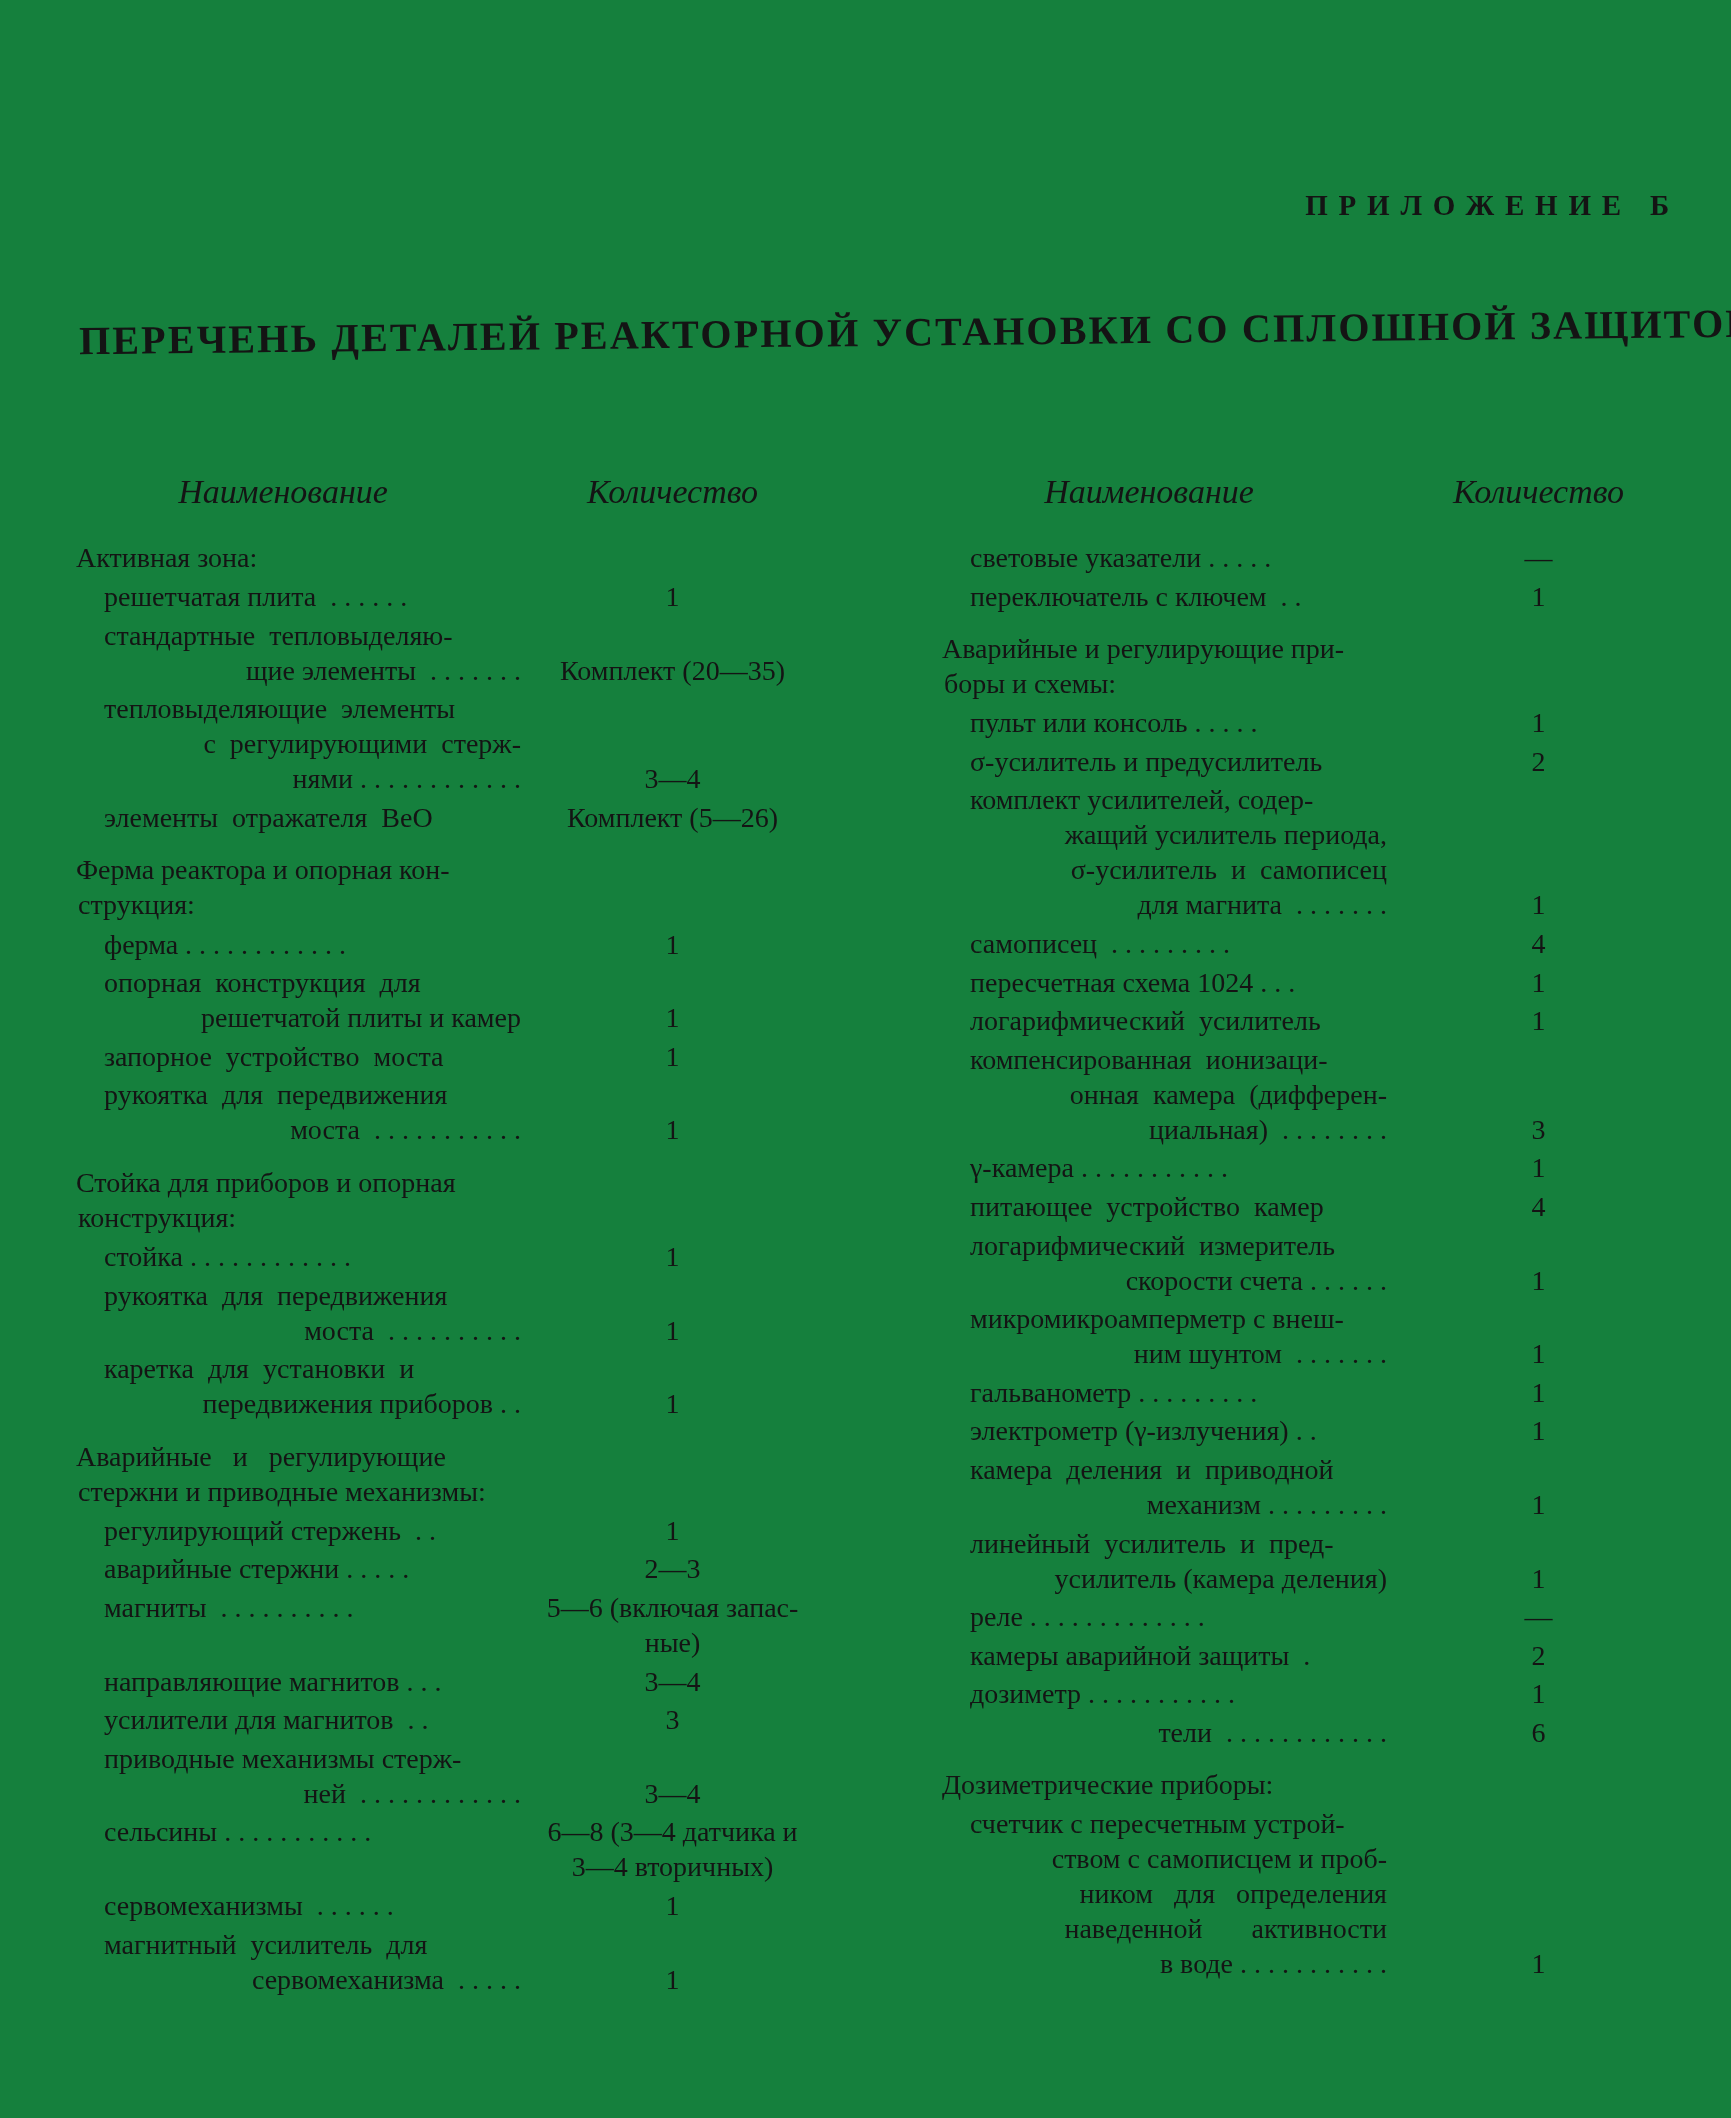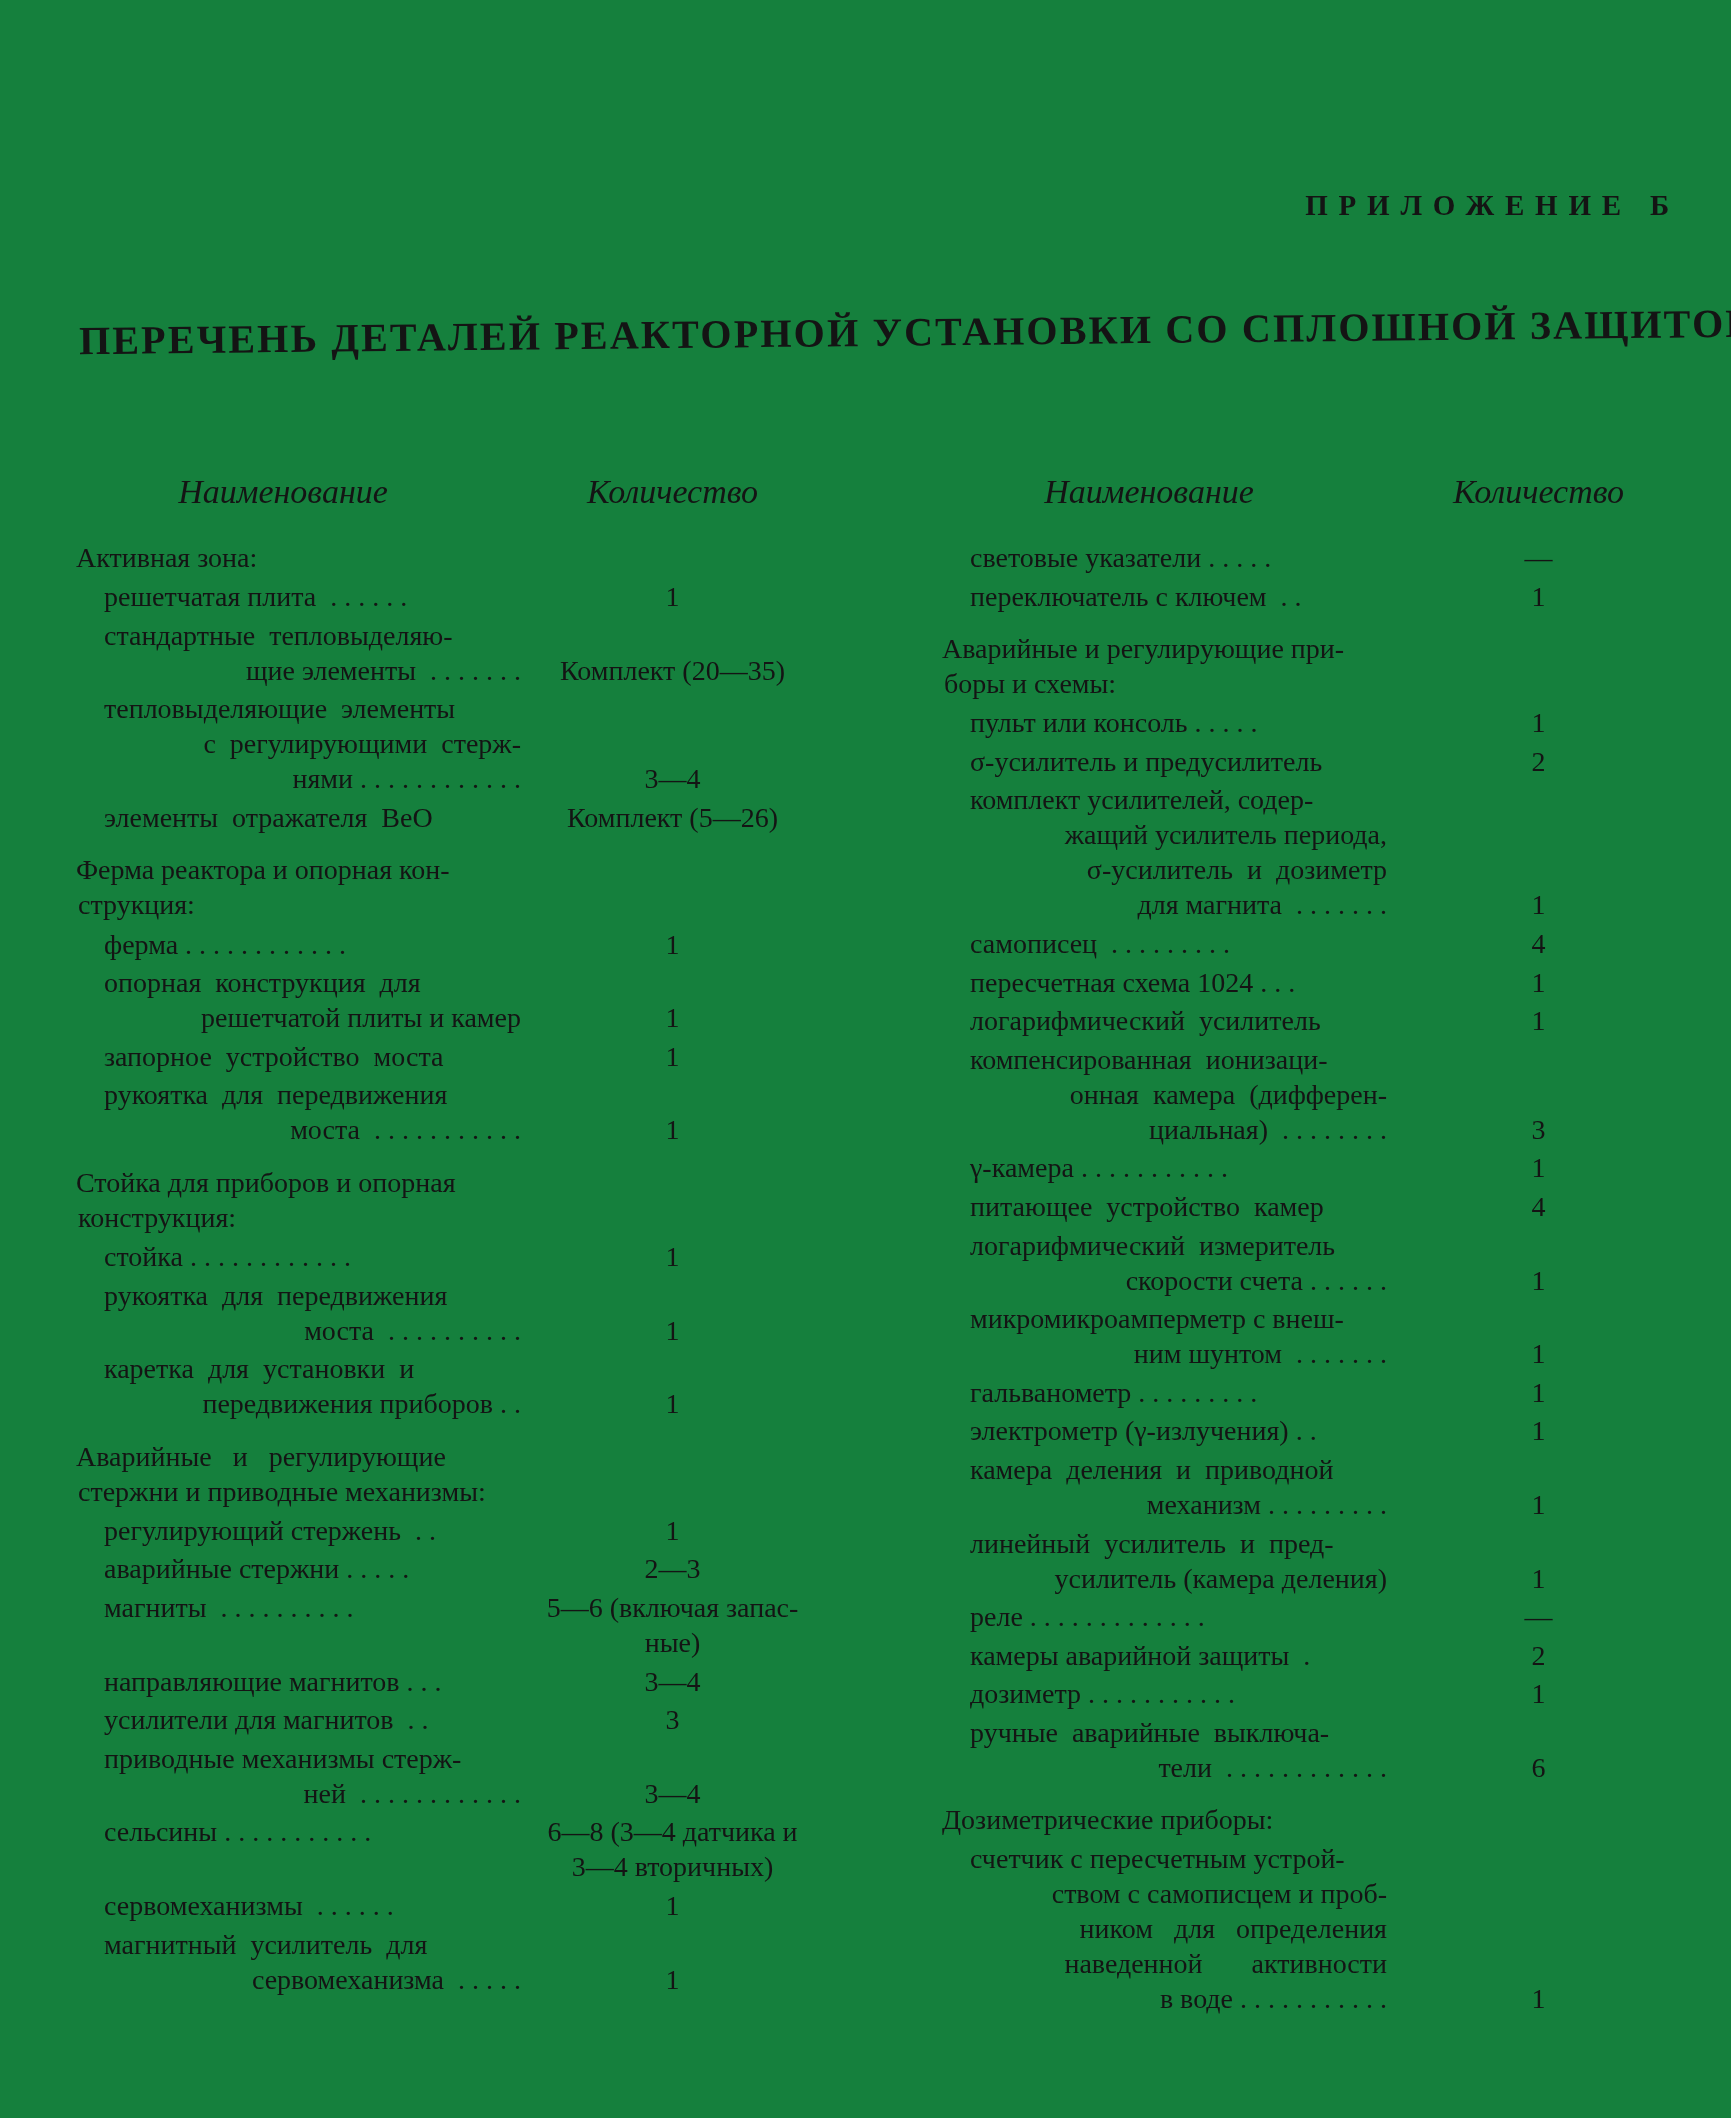--- a/index.html
+++ b/index.html
@@ -319,21 +319,21 @@
               <div class="line ind2">σ-усилитель и предусилитель</div>
             </div>
             <div class="qty">
               <div class="qline">2</div>
             </div>
           </div>
           <div class="row">
             <div class="names">
               <div class="line ind2">комплект усилителей, содер-</div>
               <div class="line ind3">жащий усилитель периода,</div>
-              <div class="line ind3">σ-усилитель  и  дозиметр</div>
+              <div class="line ind3">σ-усилитель  и  самописец</div>
               <div class="line ind3">для магнита  . . . . . . .</div>
             </div>
             <div class="qty">
               <div class="qline">1</div>
             </div>
           </div>
           <div class="row">
             <div class="names">
               <div class="line ind2">самописец  . . . . . . . . .</div>
             </div>
@@ -454,21 +454,20 @@
           <div class="row">
             <div class="names">
               <div class="line ind2">дозиметр . . . . . . . . . . .</div>
             </div>
             <div class="qty">
               <div class="qline">1</div>
             </div>
           </div>
           <div class="row">
             <div class="names">
-              <div class="line ind2">ручные  аварийные  выключа-</div>
               <div class="line ind3">тели  . . . . . . . . . . . .</div>
             </div>
             <div class="qty">
               <div class="qline">6</div>
             </div>
           </div>
           <div class="section">
             <div class="line ind0">Дозиметрические приборы:</div>
           </div>
           <div class="row">

